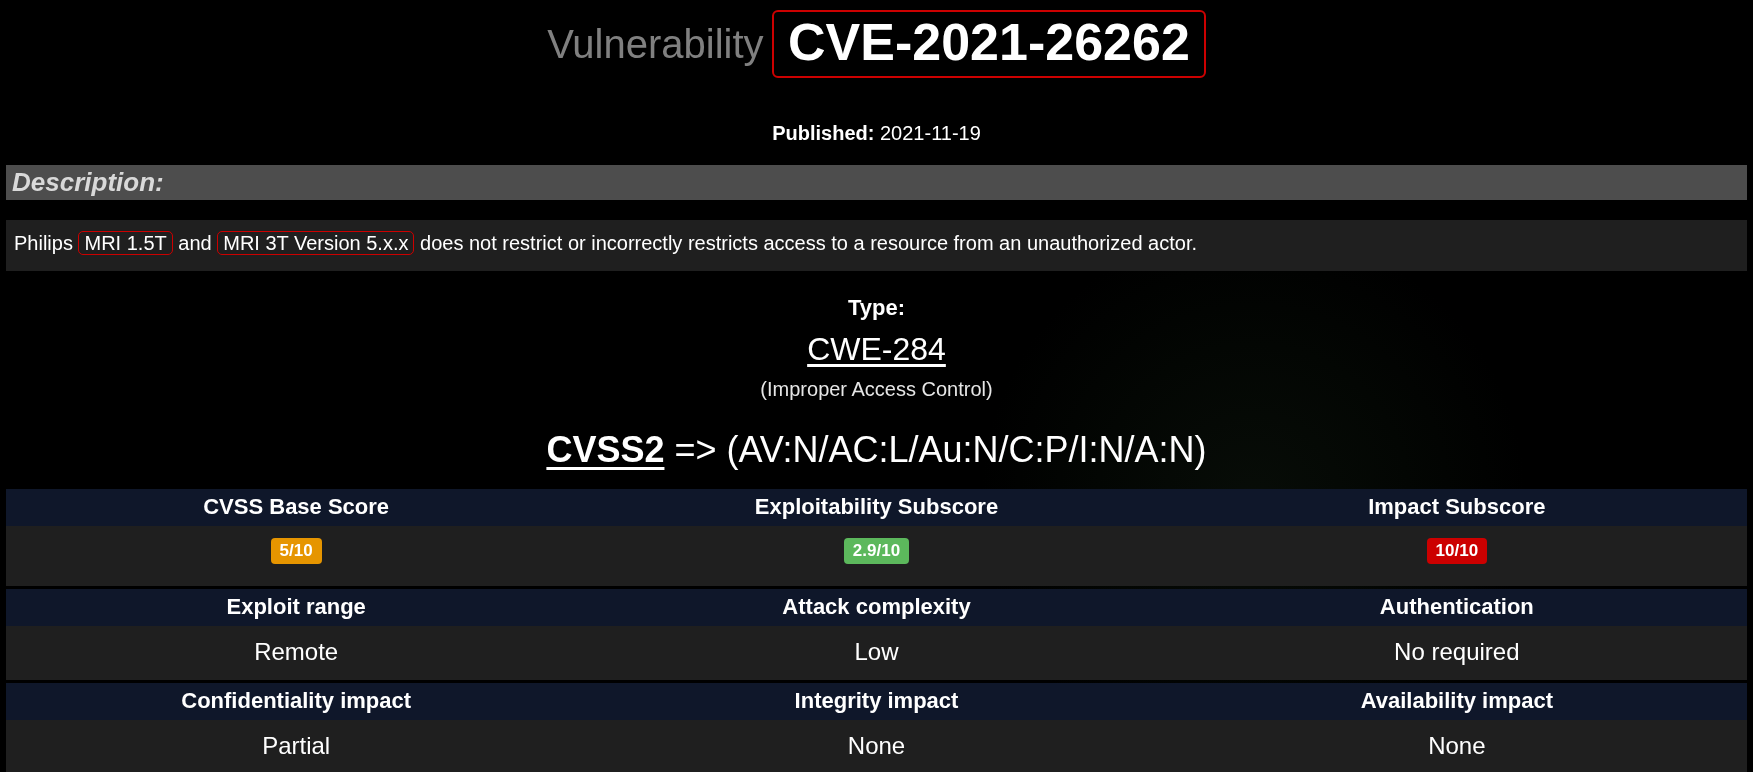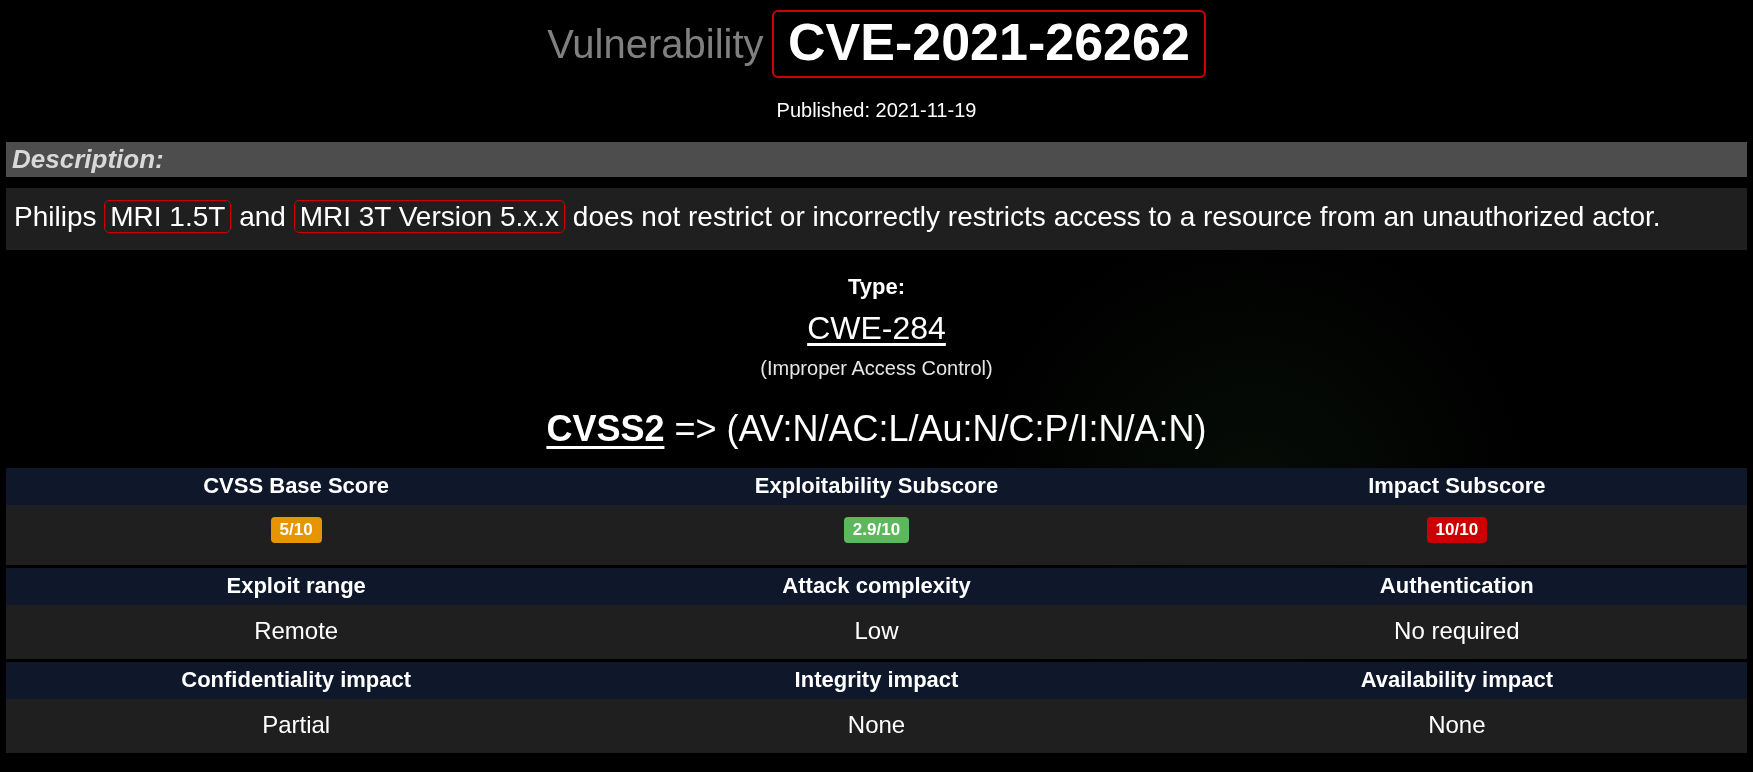--- a/index.html
+++ b/index.html
@@ -16,21 +16,21 @@
     position: absolute;
     right: 200px;
     top: 250px;
     width: 600px;
     height: 500px;
     background: radial-gradient(circle at center, rgba(30,50,30,0.25) 0%, rgba(20,40,20,0.15) 40%, transparent 70%);
     pointer-events: none;
     z-index: 0;
   }
   .content { position: relative; z-index: 1; padding-top: 10px; }
-  .title-row { text-align: center; margin-bottom: 21px; }
+  .title-row { text-align: center; margin-bottom: 44px; }
   .vuln-label {
     color: #808080;
     font-size: 40px;
     font-weight: normal;
     vertical-align: middle;
   }
   .cve-box {
     display: inline-block;
     border: 2px solid #cc0000;
     border-radius: 6px;
@@ -39,36 +39,36 @@
     vertical-align: middle;
   }
   .cve-text {
     color: #fff;
     font-weight: 900;
     font-size: 52px;
     letter-spacing: 0px;
     font-family: Arial, Helvetica, sans-serif;
   }
   .published-row { text-align: center; font-size: 20px; margin-bottom: 20px; }
-  .published-label { font-weight: normal; }
+  .published-label { font-weight: bold; }
   .section-header {
     background: #4d4d4d;
     color: #d9d9d9;
     font-style: italic;
     font-weight: bold;
     font-size: 26px;
     padding: 2px 6px;
     margin: 0 6px;
   }
   .description-body {
     background: #1f1f1f;
     color: #fff;
-    font-size: 28px;
+    font-size: 20px;
     padding: 10px 8px 14px 8px;
-    margin: 11px 6px 24px 6px;
+    margin: 20px 6px 24px 6px;
     line-height: 1.35;
   }
   .hl {
     border: 1.5px solid #cc0000;
     border-radius: 5px;
     padding: 0 5px;
   }
   .type-block { text-align: center; margin-bottom: 28px; }
   .type-label { font-weight: bold; font-size: 22px; margin-bottom: 10px; }
   .cwe-link {

